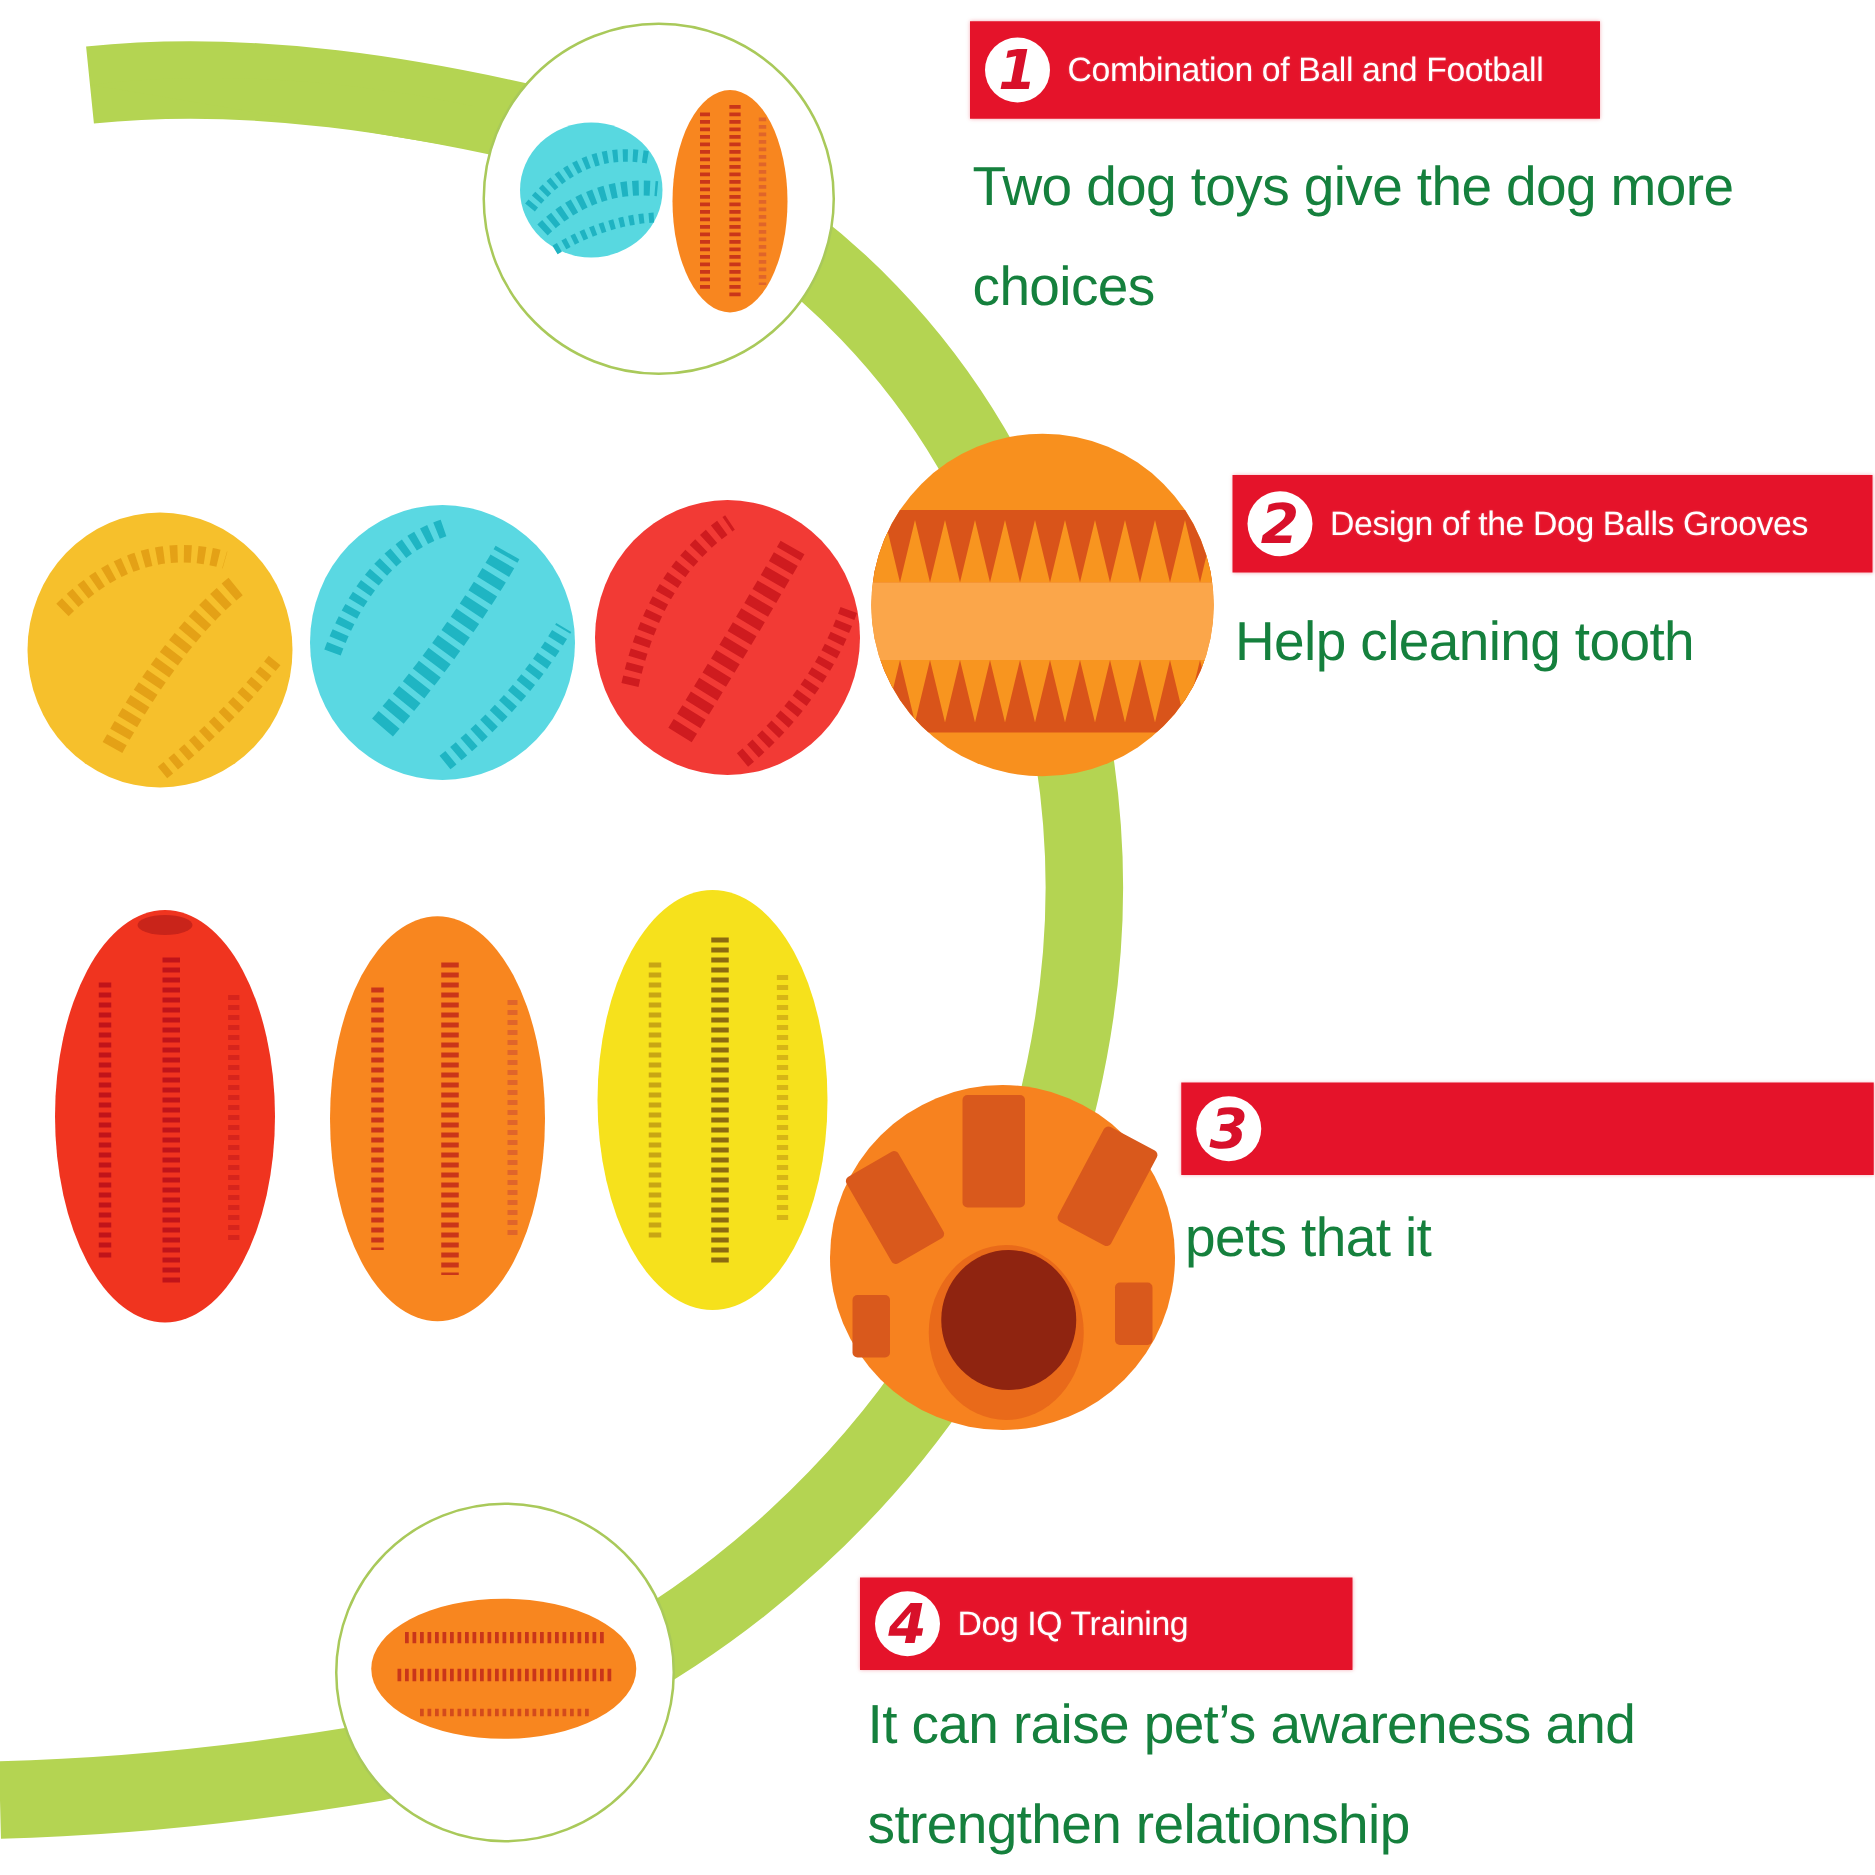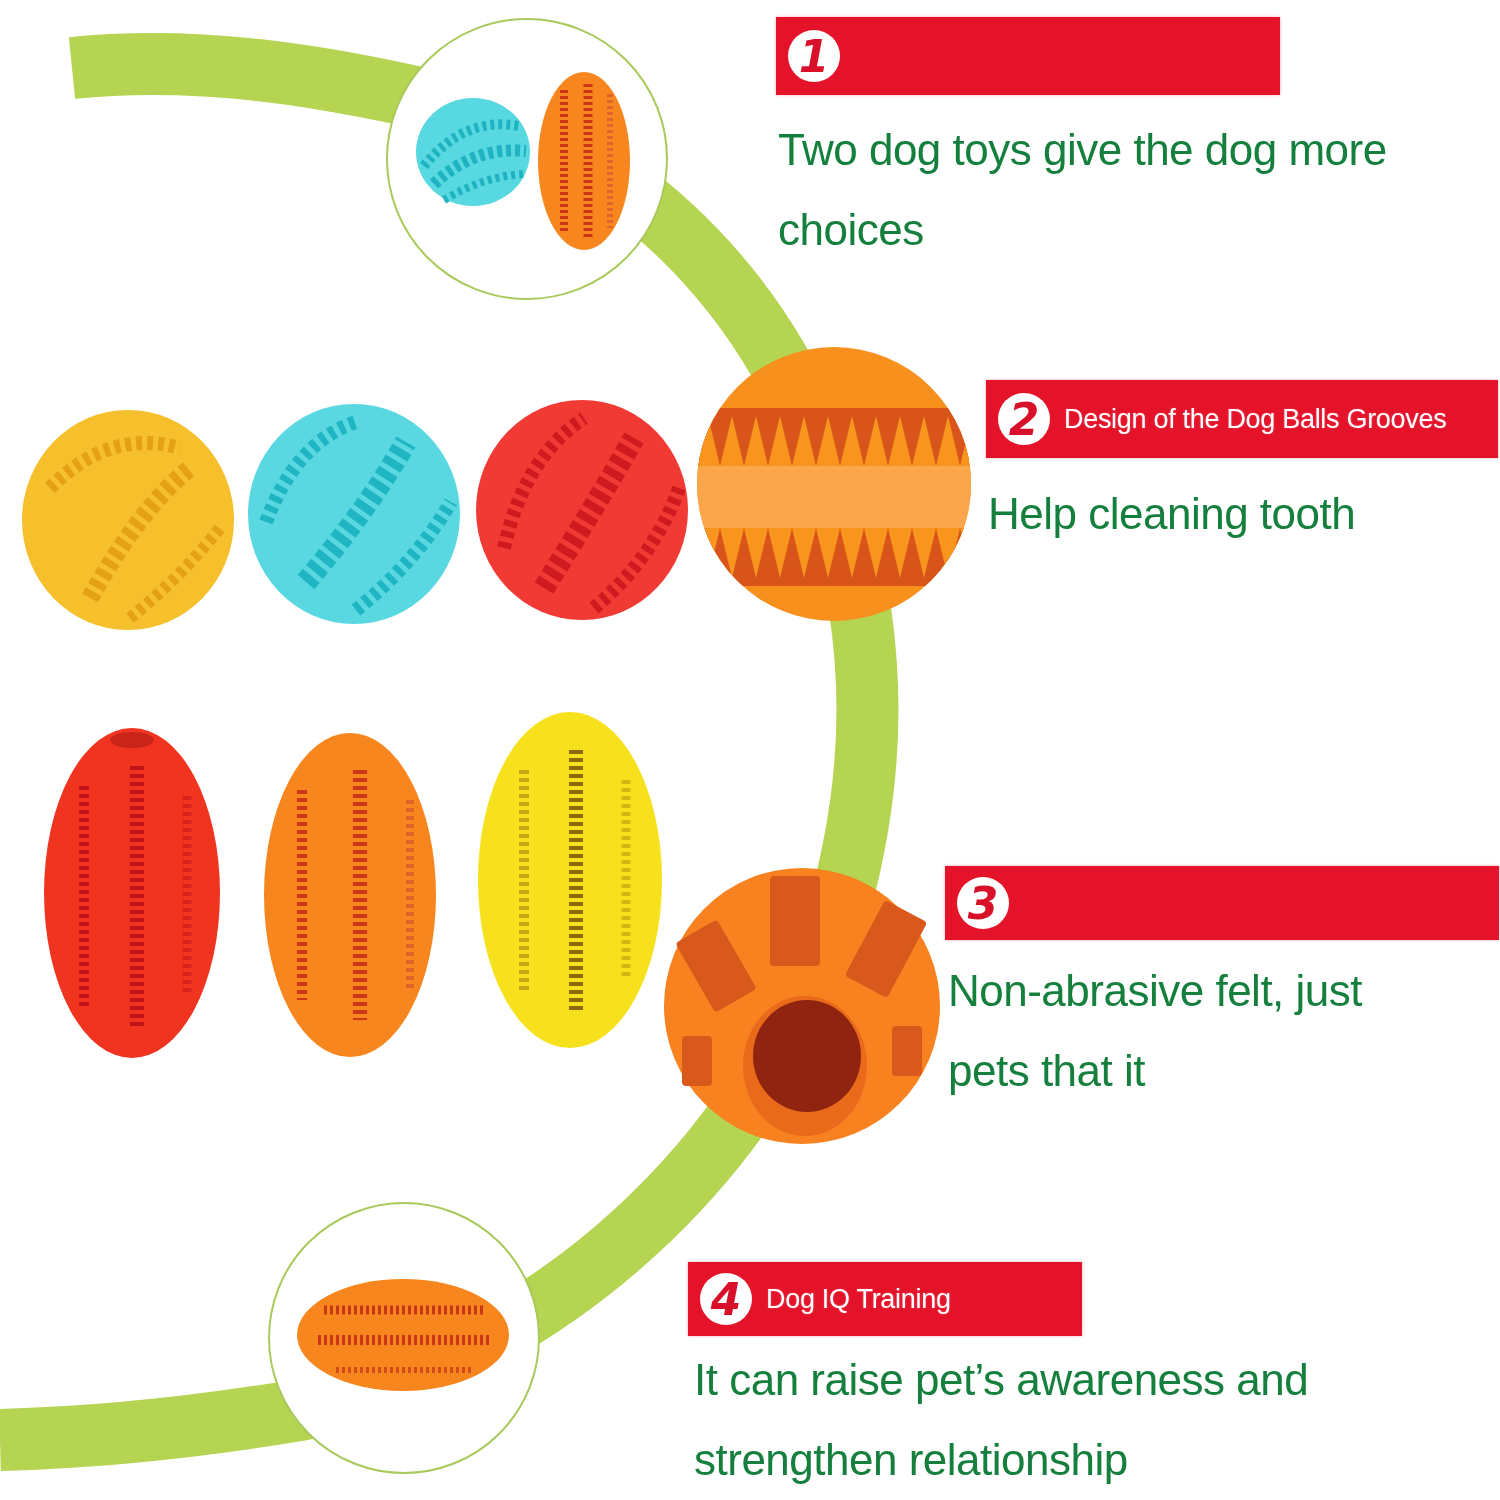--- a/index.html
+++ b/index.html
@@ -114,39 +114,39 @@
 </svg>
 <svg class="abs" style="left:476px; top:710px;" width="188" height="340" viewBox="0 0 188 340">
   <ellipse cx="94" cy="170" rx="92" ry="168" fill="#f6e11c"></ellipse>
   <line x1="48" y1="60" x2="48" y2="280" stroke="#c8a514" stroke-width="10" stroke-dasharray="4 4"></line>
   <line x1="100" y1="40" x2="100" y2="300" stroke="#8c6b10" stroke-width="14" stroke-dasharray="4 4"></line>
   <line x1="150" y1="70" x2="150" y2="270" stroke="#d6b516" stroke-width="9" stroke-dasharray="4 4"></line>
 </svg>
 
 <div class="banner" style="left:776px; top:17px; width:504px;">
   <span class="num">1</span>
+  <span class="title">Combination of Ball and Football</span>
 </div>
 <div class="body-text" style="left:778px; top:110px;">
   <div>Two dog toys give the dog more</div>
   <div>choices</div>
 </div>
 
 <div class="banner" style="left:986px; top:380px; width:512px;">
   <span class="num">2</span>
   <span class="title">Design of the Dog Balls Grooves</span>
 </div>
 <div class="body-text" style="left:988px; top:474px;">
   <div>Help cleaning tooth</div>
 </div>
 
 <div class="banner" style="left:945px; top:866px; width:554px; height:74px;">
   <span class="num">3</span>
 </div>
 <div class="body-text" style="left:948px; top:951px;">
-  <div>Non-abrasive felt, just</div>
   <div>pets that it</div>
 </div>
 
 <div class="banner" style="left:688px; top:1262px; width:394px; height:74px;">
   <span class="num">4</span>
   <span class="title">Dog IQ Training</span>
 </div>
 <div class="body-text" style="left:694px; top:1340px;">
   <div>It can raise pet’s awareness and</div>
   <div>strengthen relationship</div>

